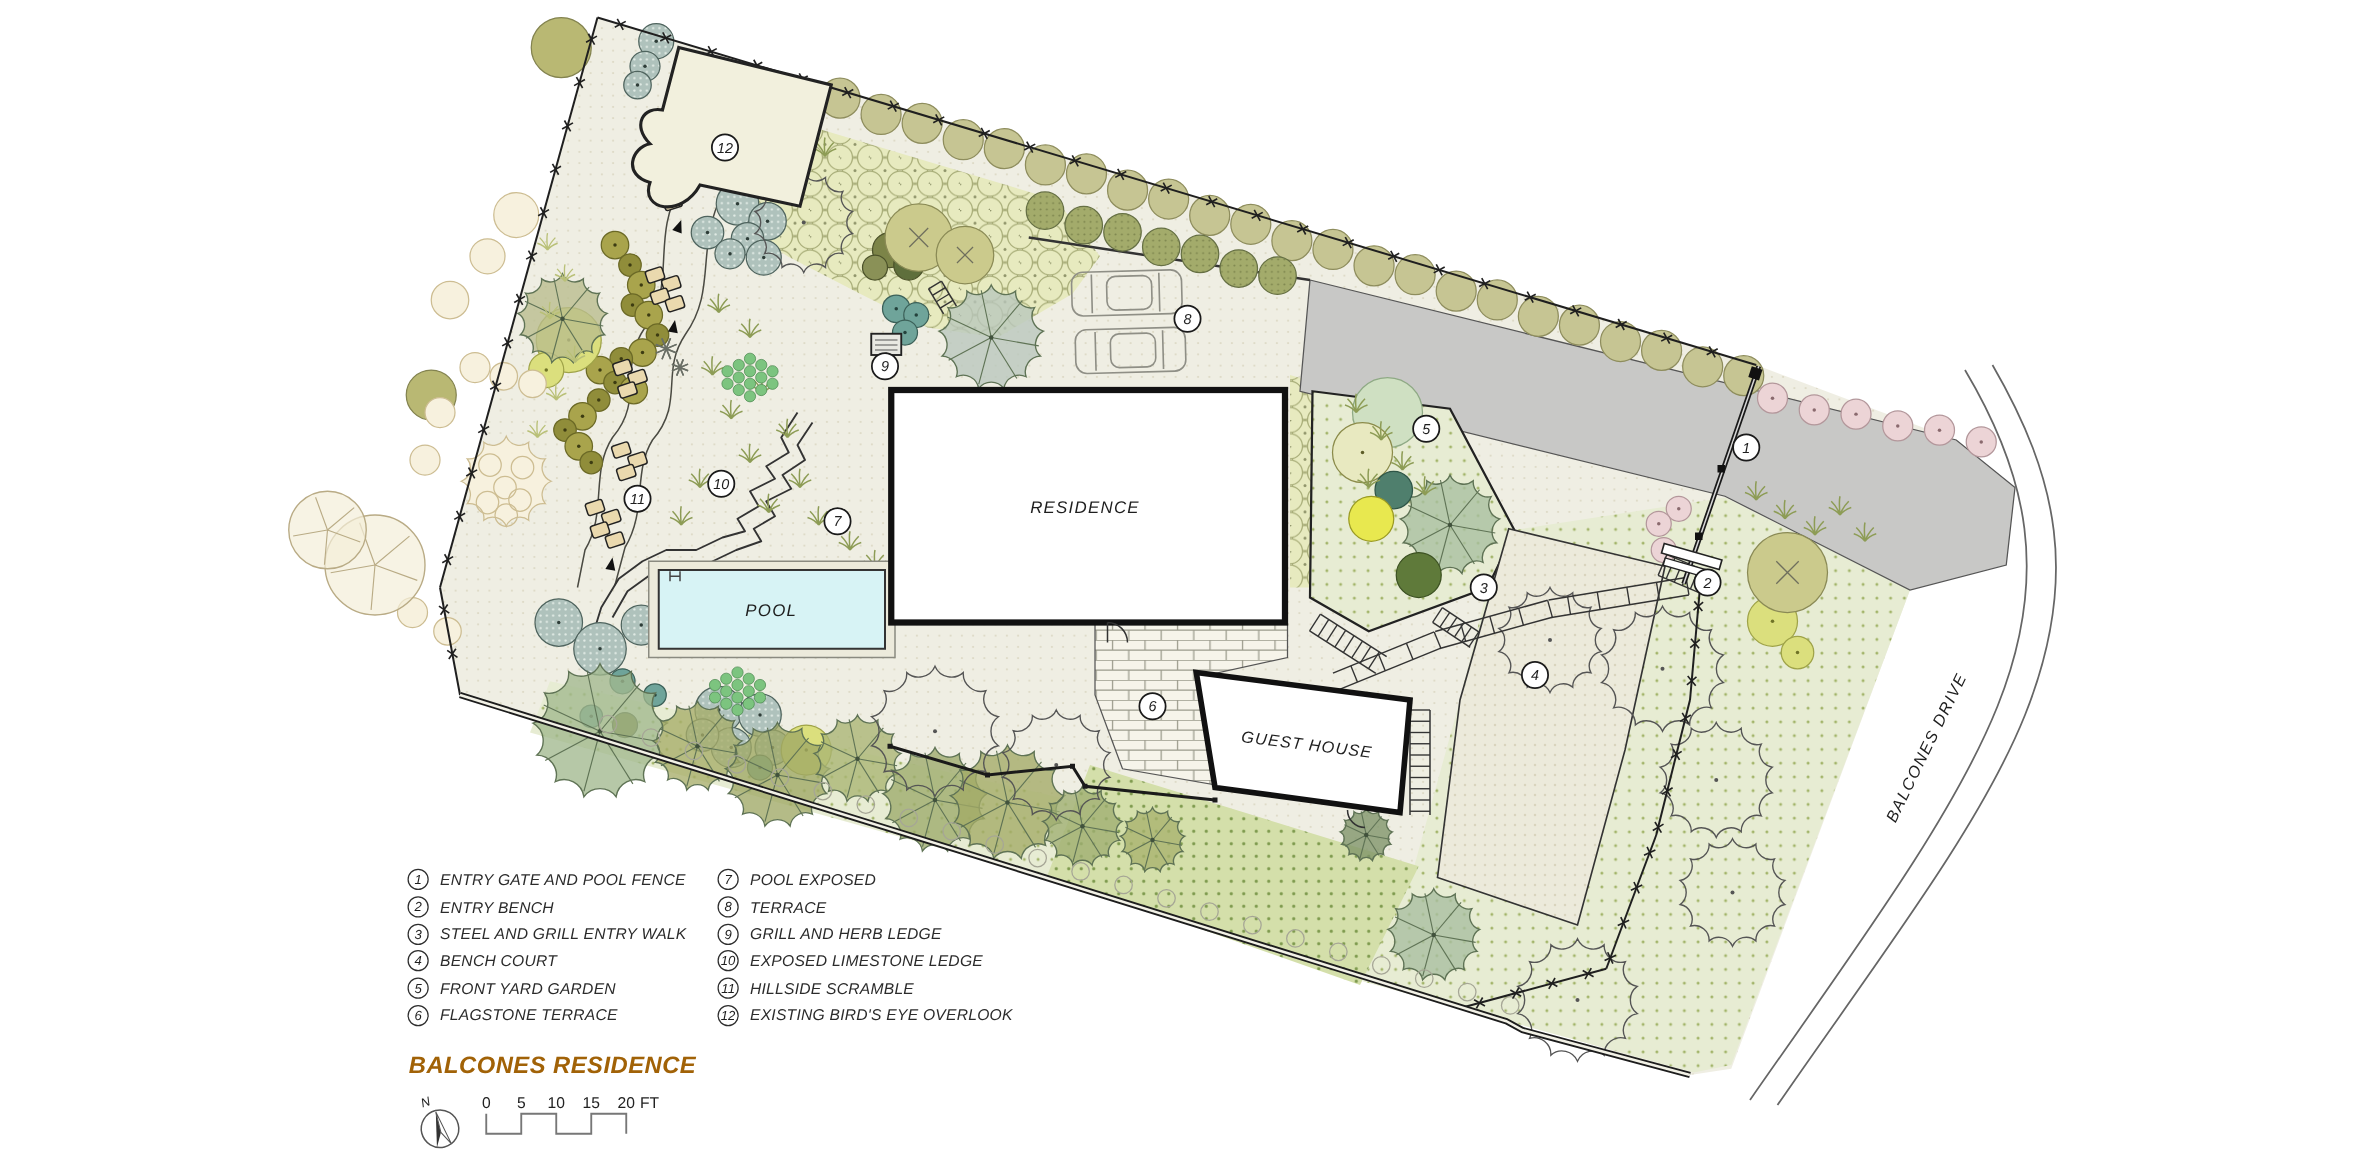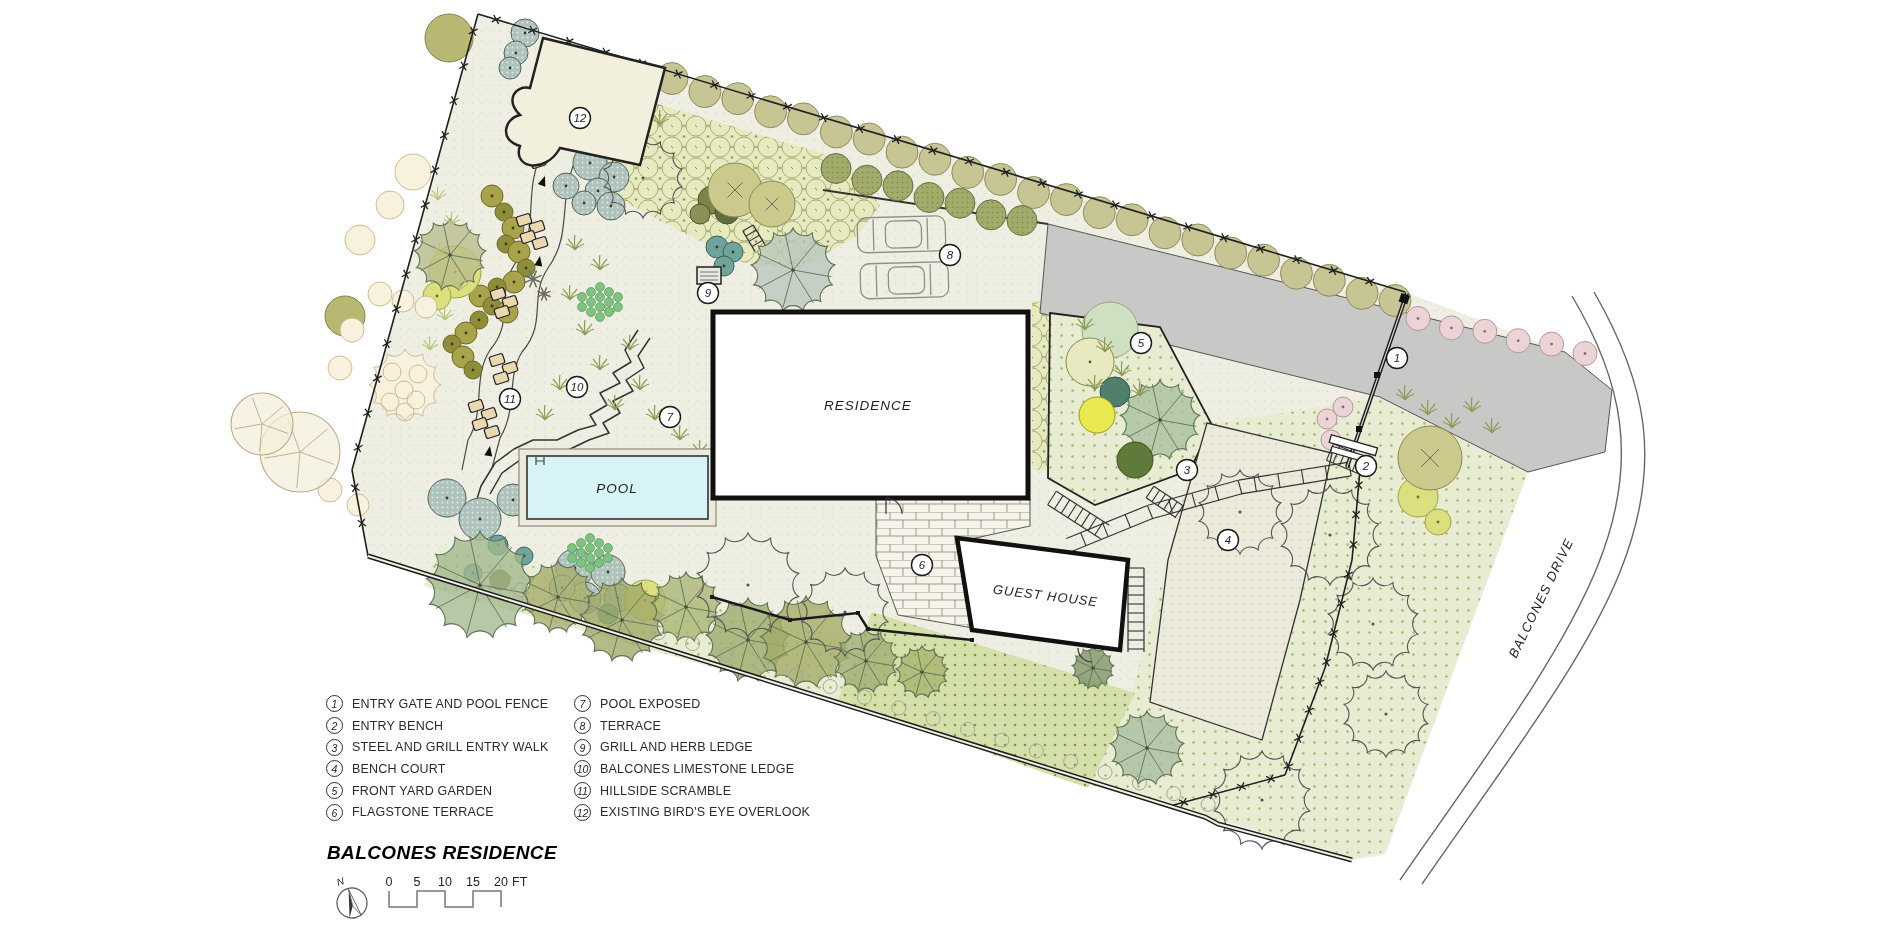--- a/index.html
+++ b/index.html
@@ -5,23 +5,23 @@
   html,body{margin:0;padding:0;background:#fff;}
   body{width:1900px;height:927px;position:relative;overflow:hidden;font-family:"Liberation Sans",sans-serif;}
   #plan{position:absolute;left:0;top:0;}
   .lbl{font-family:"Liberation Sans",sans-serif;font-style:italic;fill:#1e1e1e;}
   .legend{position:absolute;top:693px;}
   .legend.col1{left:326px;}
   .legend.col2{left:574px;}
   .lg-row{display:flex;align-items:center;height:21.7px;gap:9px;}
   .lg-num{width:17px;height:17px;border:1.4px solid #2e2e2e;border-radius:50%;font-style:italic;
           font-size:10.5px;line-height:17px;text-align:center;color:#1e1e1e;flex:0 0 auto;background:#fff;box-sizing:border-box;}
-  .lg-label{font-size:12.5px;color:#2b2b2b;letter-spacing:.2px;white-space:nowrap;}
+  .lg-label{font-style:italic;font-size:12.5px;color:#2b2b2b;letter-spacing:.2px;white-space:nowrap;}
   .title{position:absolute;left:327px;top:842px;font-weight:bold;font-style:italic;font-size:19px;
-         color:#000000;letter-spacing:.4px;}
+         color:#a16207;letter-spacing:.4px;}
 </style>
 </head>
 <body>
 
 <svg id="plan" width="1900" height="927" viewBox="0 0 1900 927">
   <defs>
     <pattern id="ground" width="9" height="9" patternUnits="userSpaceOnUse">
       <rect width="9" height="9" fill="#efeee3"></rect>
         <circle cx="4.5" cy="4.5" r="0.8" fill="#dbd7c2"></circle>
     </pattern>
@@ -1257,21 +1257,21 @@
   <div class="lg-row">
       <span class="lg-num">8</span>
       <span class="lg-label">TERRACE</span>
     </div>
   <div class="lg-row">
       <span class="lg-num">9</span>
       <span class="lg-label">GRILL AND HERB LEDGE</span>
     </div>
   <div class="lg-row">
       <span class="lg-num">10</span>
-      <span class="lg-label">BALCONES LIMESTONE LEDGE</span>
+      <span class="lg-label">EXPOSED LIMESTONE LEDGE</span>
     </div>
   <div class="lg-row">
       <span class="lg-num">11</span>
       <span class="lg-label">HILLSIDE SCRAMBLE</span>
     </div>
   <div class="lg-row">
       <span class="lg-num">12</span>
       <span class="lg-label">EXISTING BIRD'S EYE OVERLOOK</span>
     </div>
 </div>

